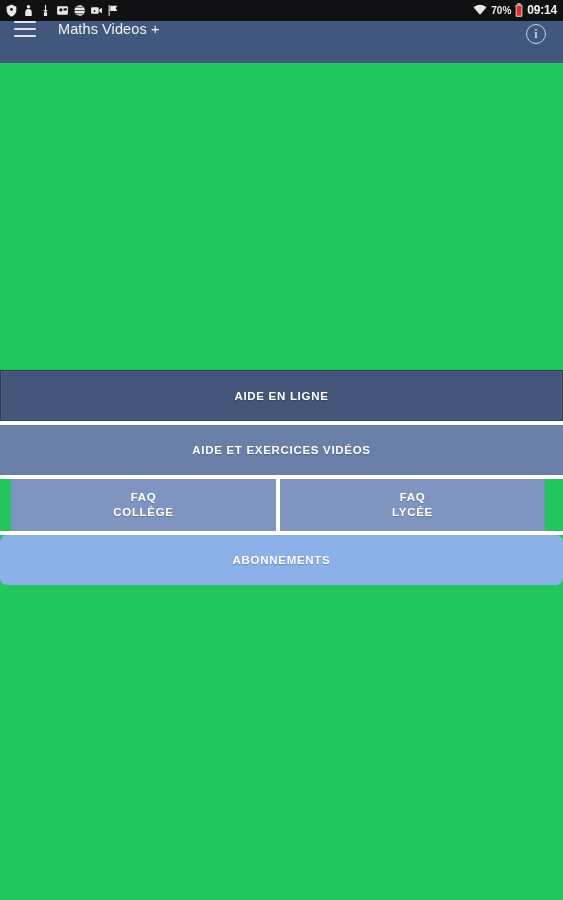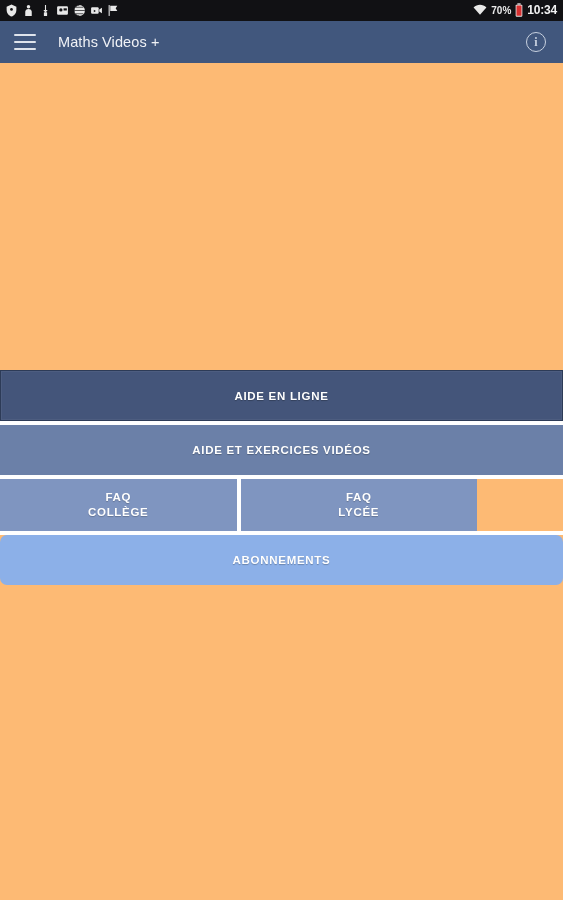--- a/index.html
+++ b/index.html
@@ -42,21 +42,21 @@
   .batt {
     width:8px; height:13px;
     position:relative;
   }
 
   
   .app-bar {
     position:absolute; top:21px; left:0;
     width:563px; height:42px;
     background:#41577d;
-    display:flex; align-items:center;
+    display:flex; 
     padding:0 14px 0 14px;
   }
   .hamburger {
     width:22px; height:16px;
     display:flex; flex-direction:column; justify-content:space-between;
     cursor:pointer;
     margin-right:22px;
   }
   .hamburger span {
     display:block; width:22px; height:2px;
@@ -83,21 +83,21 @@
     font-size:12px;
     font-family:"Liberation Serif", serif;
     font-weight:bold;
     line-height:1;
   }
 
   
   .content {
     position:absolute; top:63px; left:0;
     width:563px; height:837px;
-    background:#fdba74;
+    background:#22c55e;
   }
 
   .menu-stack {
     position:absolute;
     top:307px;  
     left:0; width:563px;
   }
 
   .mbtn {
     width:563px;
@@ -121,22 +121,23 @@
     box-shadow:inset 0 0 0 1px rgba(255,255,255,0.05);
   }
   .gap { height:4px; background:#ffffff; }
 
   .mbtn-cours {
     height:50px;
     background:#6b80a8;
   }
 
   .faq-row {
-    width:477px; height:52px;
+    width:534px; height:52px;
     display:flex;
+    margin-left:11px;
   }
   .mbtn-faq {
     flex:1; height:52px;
     background:#7f95c0;
     display:flex; flex-direction:column;
     align-items:center; justify-content:center;
     line-height:1.28;
     cursor:pointer;
     color:#ffffff;
     font-size:11.5px;
@@ -221,21 +222,21 @@
         </svg>
       </span>
       <span class="status-pct">70%</span>
       <span class="sicon batt">
         <svg width="9" height="14" viewBox="0 0 12 20">
           <rect x="3.5" y="0" width="5" height="2" fill="#e8e8e8"></rect>
           <rect x="1" y="2" width="10" height="18" rx="1.2" fill="#e8e8e8"></rect>
           <rect x="2.2" y="3.2" width="7.6" height="15.6" rx="0.6" fill="#d83030"></rect>
         </svg>
       </span>
-      <span class="status-text">10:34</span>
+      <span class="status-text">09:14</span>
     </div>
   </div>
 
   <div class="app-bar">
     <div class="hamburger">
       <span></span>
       <span></span>
       <span></span>
     </div>
     <div class="app-title">Maths Videos +</div>

